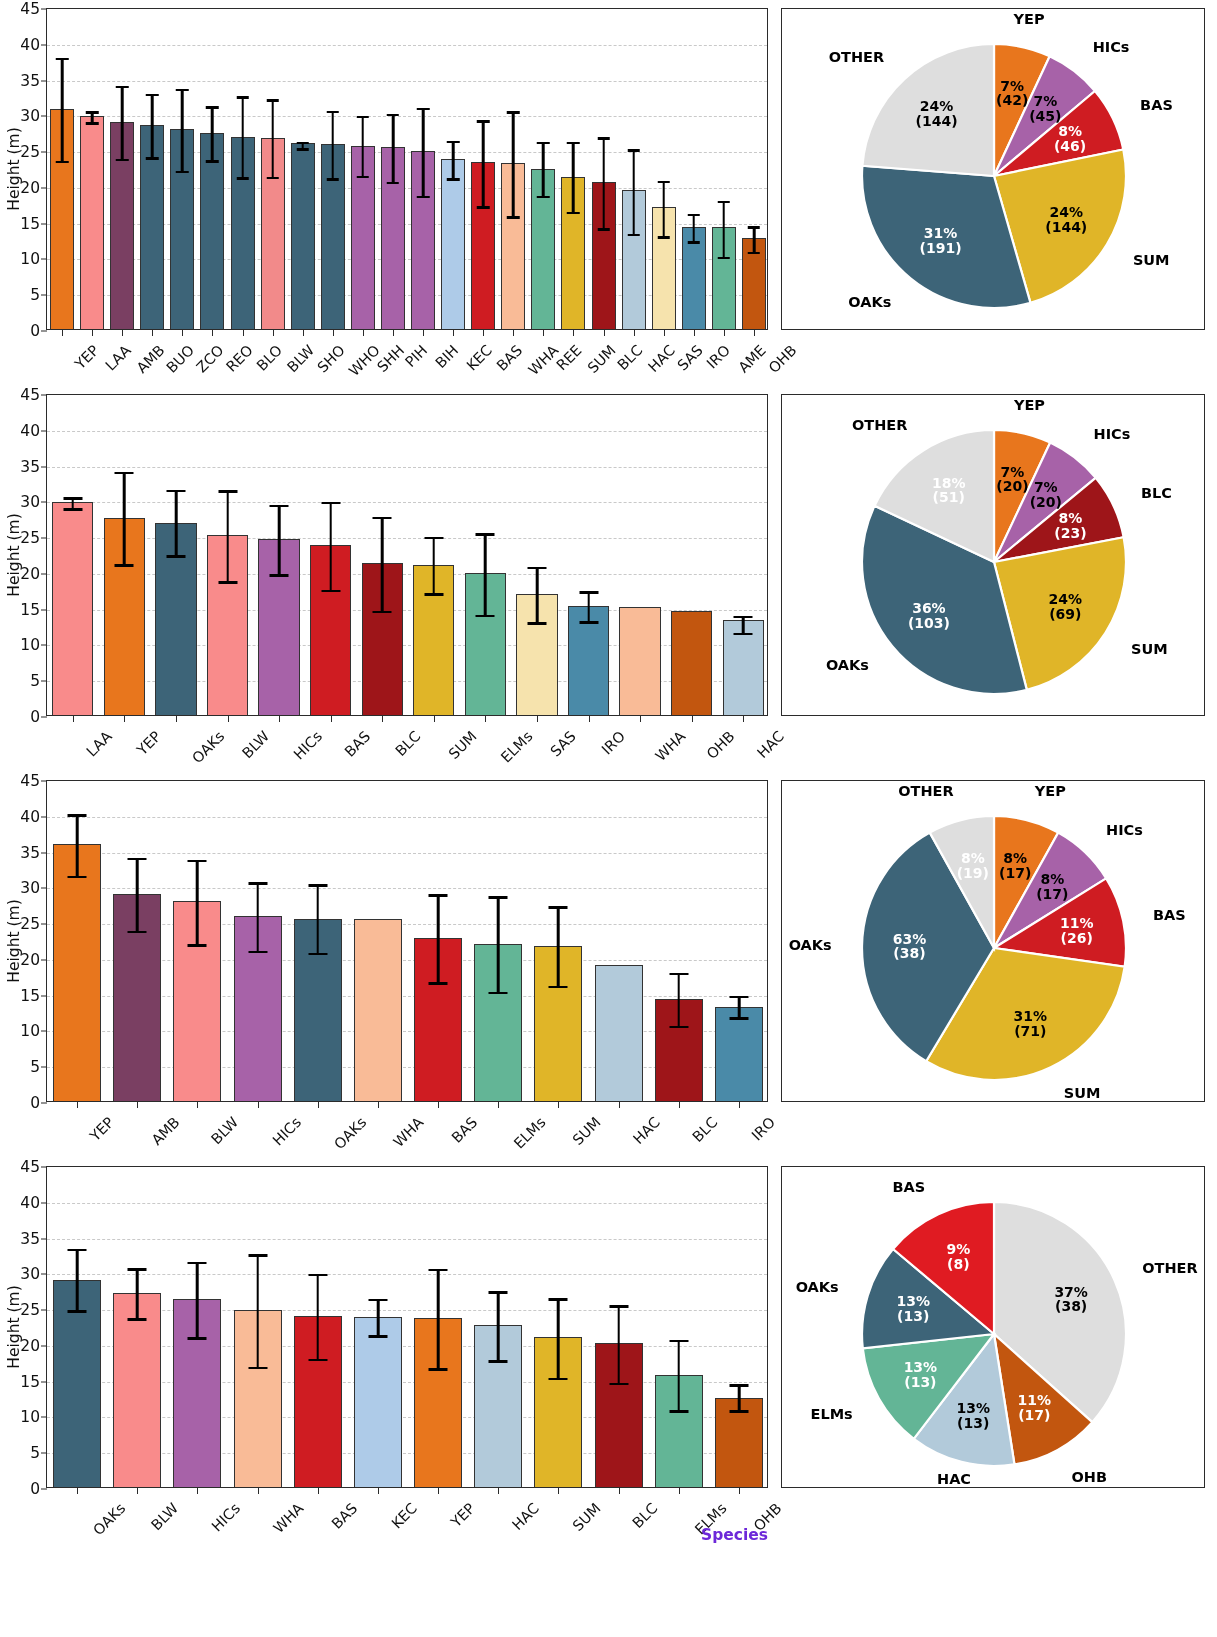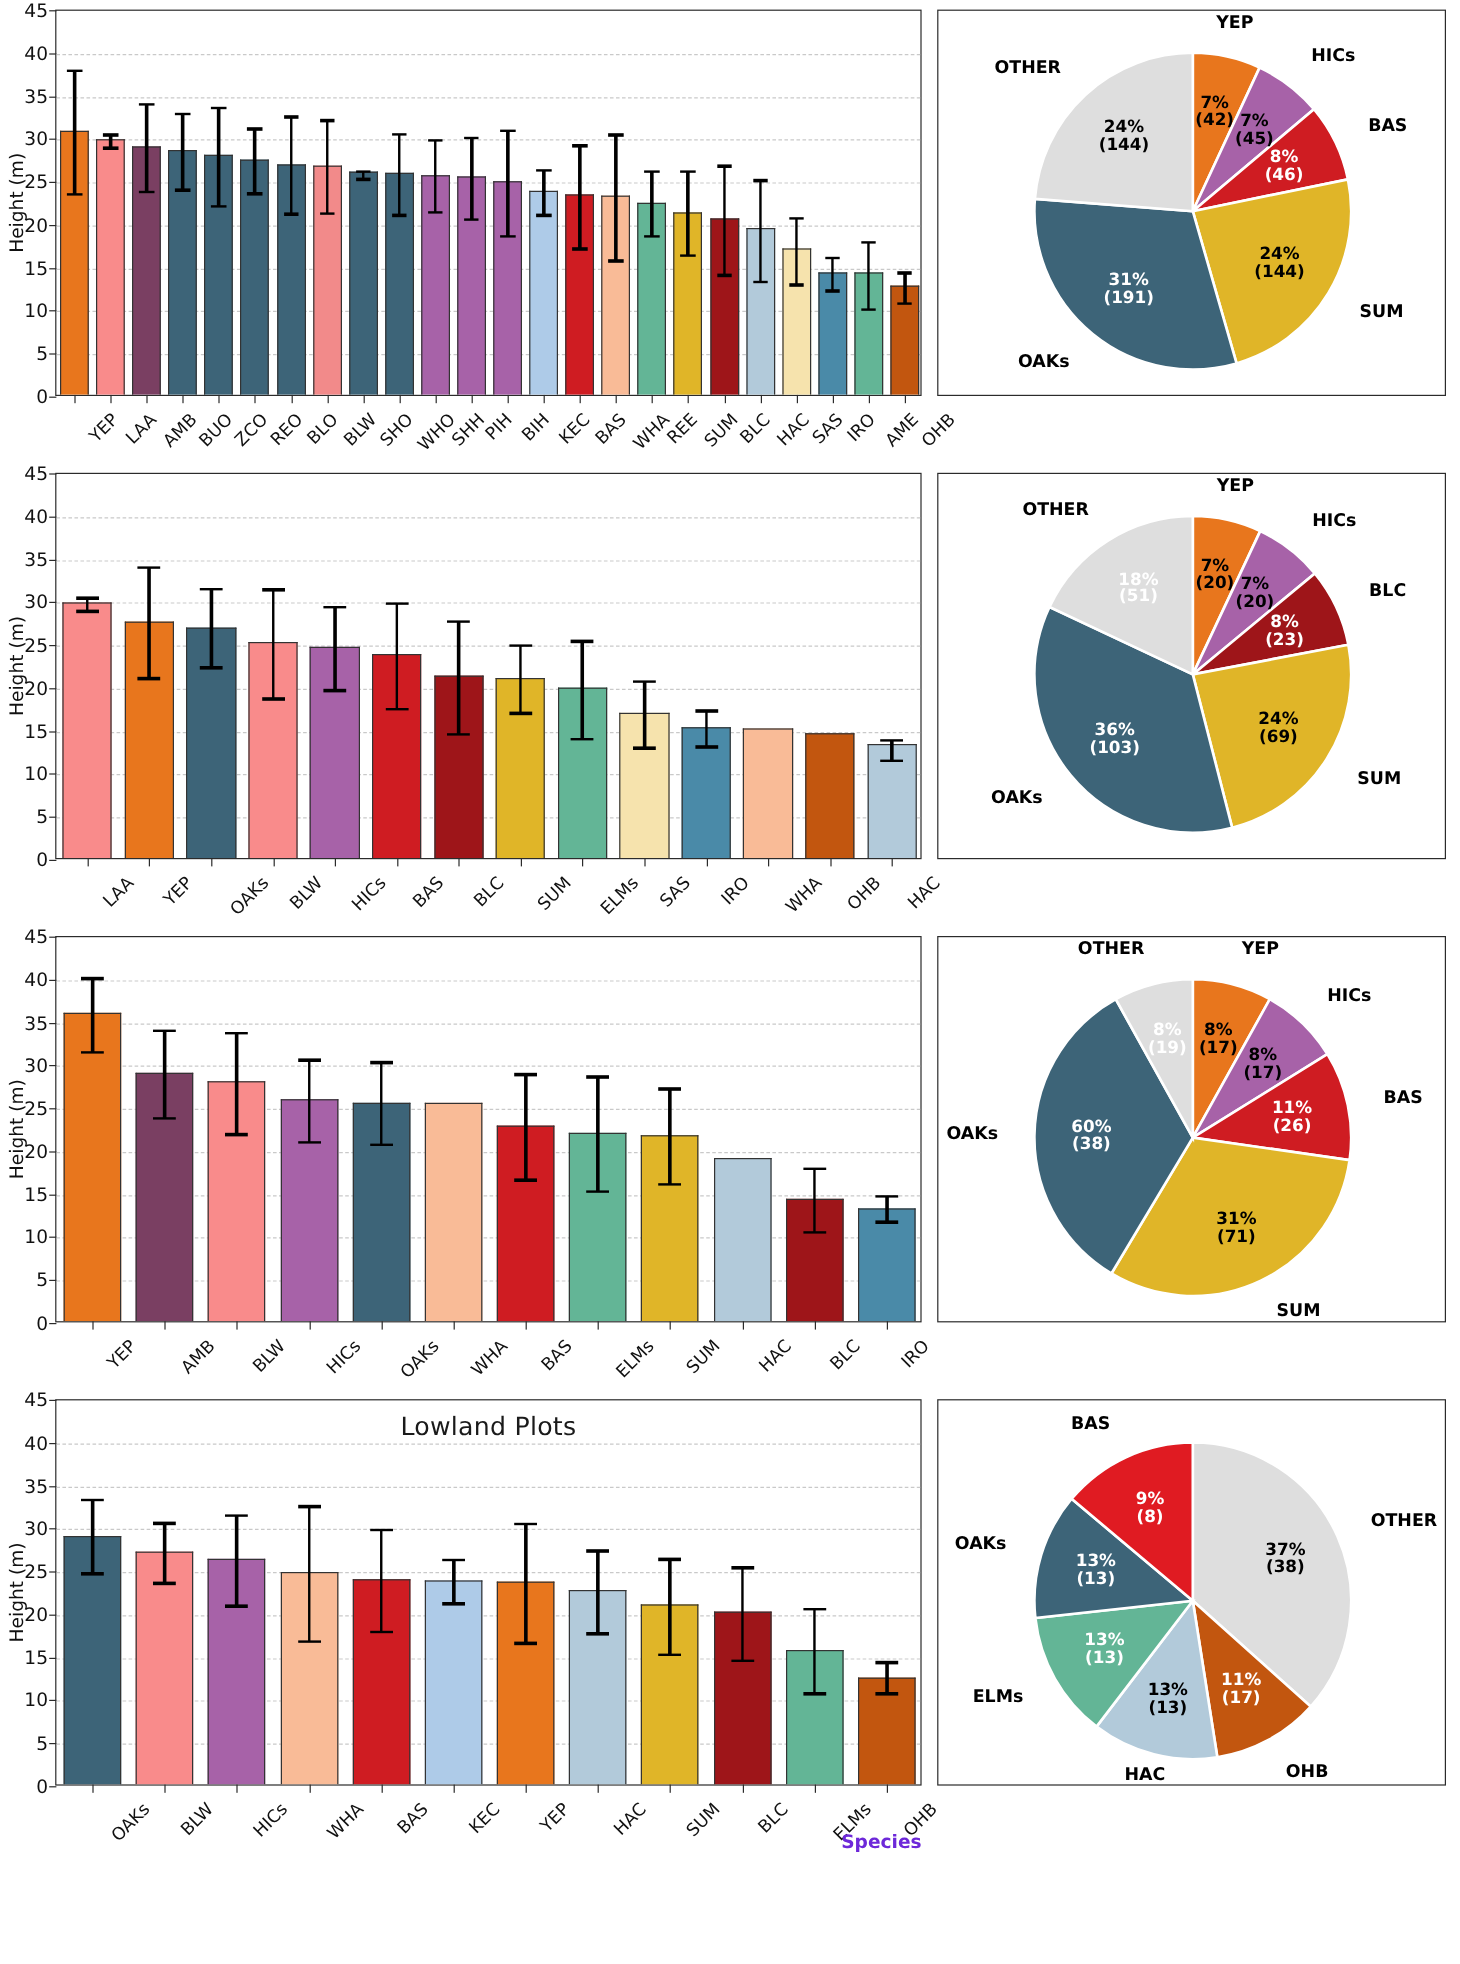--- a/index.html
+++ b/index.html
@@ -649,21 +649,21 @@
             <div>11%</div>
             <div>(26)</div>
           </div>
           <div class="pie-outside" style="left: 370.918px; top: 125.748px;">BAS</div>
           <div class="pie-inside" style="left: 248.309px; top: 243.279px; color: rgb(0, 0, 0);">
             <div>31%</div>
             <div>(71)</div>
           </div>
           <div class="pie-outside" style="left: 281.782px; top: 304px;">SUM</div>
           <div class="pie-inside" style="left: 127.531px; top: 165.66px; color: rgb(255, 255, 255);">
-            <div>60%</div>
+            <div>63%</div>
             <div>(38)</div>
           </div>
           <div class="pie-outside" style="left: 6.66044px; top: 156.424px;">OAKs</div>
           <div class="pie-inside" style="left: 190.783px; top: 85.2277px; color: rgb(255, 255, 255);">
             <div>8%</div>
             <div>(19)</div>
           </div>
           <div class="pie-outside" style="left: 116.224px; top: 2px;">OTHER</div>
         </div>
       </div>
@@ -766,21 +766,20 @@
             <div class="err-cap" style="left: 571.583px; width: 19px; top: 215.513px;"></div>
             <div class="bar" title="ELMs: 15.6" style="left: 607.683px; width: 48.1333px; height: 111.627px; background: rgb(99, 181, 150);"></div>
             <div class="err" style="left: 631.75px; top: 173.88px; height: 70.84px;"></div>
             <div class="err-cap" style="left: 631.75px; width: 19px; top: 172.58px;"></div>
             <div class="err-cap" style="left: 631.75px; width: 19px; top: 243.42px;"></div>
             <div class="bar" title="OHB: 12.5" style="left: 667.85px; width: 48.1333px; height: 89.4444px; background: rgb(194, 86, 15);"></div>
             <div class="err" style="left: 691.917px; top: 218.244px; height: 26.4756px;"></div>
             <div class="err-cap" style="left: 691.917px; width: 19px; top: 216.944px;"></div>
             <div class="err-cap" style="left: 691.917px; width: 19px; top: 243.42px;"></div>
           </div>
-          <div class="chart-title">Lowland Plots</div>
         </div>
         <div class="ylabel" style="left: 14px; top: 169px;">Height (m)</div>
         <div class="xaxis-title" style="top: 368px;">Species</div>
       </div>
       <div class="pie-panel">
         <div class="pie-frame">
           <svg width="424" height="322" class="pie-svg">
             <path d="M 212 167 L 212 35 A 132 132 0 0 1 310.278062310694 255.12163450853228 Z" fill="#dedede" stroke="#ffffff" stroke-width="2.2"></path>
             <path d="M 212 167 L 310.278062310694 255.12163450853228 A 132 132 0 0 1 232.44655978825918 297.4068180457799 Z" fill="#c2560f" stroke="#ffffff" stroke-width="2.2"></path>
             <path d="M 212 167 L 232.44655978825918 297.4068180457799 A 132 132 0 0 1 131.77928319336985 271.8266979115075 Z" fill="#b2cada" stroke="#ffffff" stroke-width="2.2"></path>

